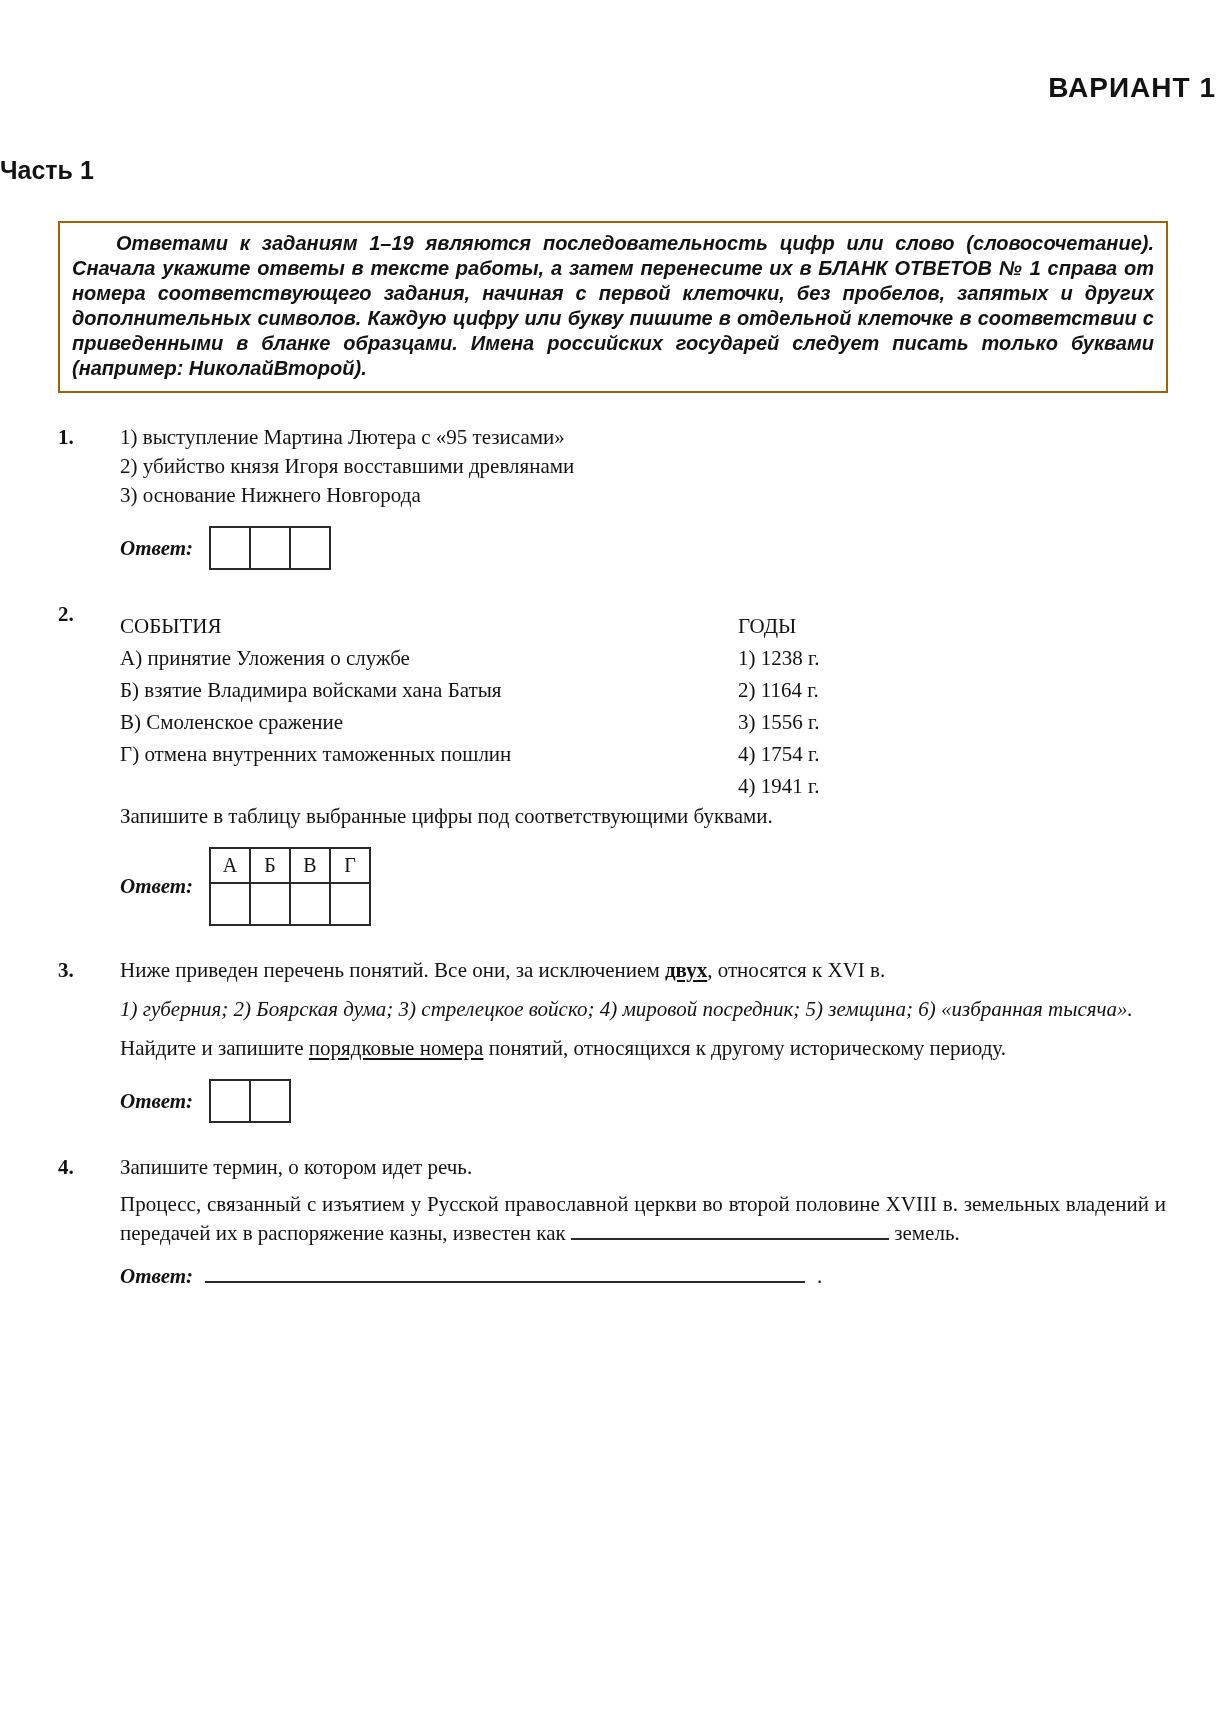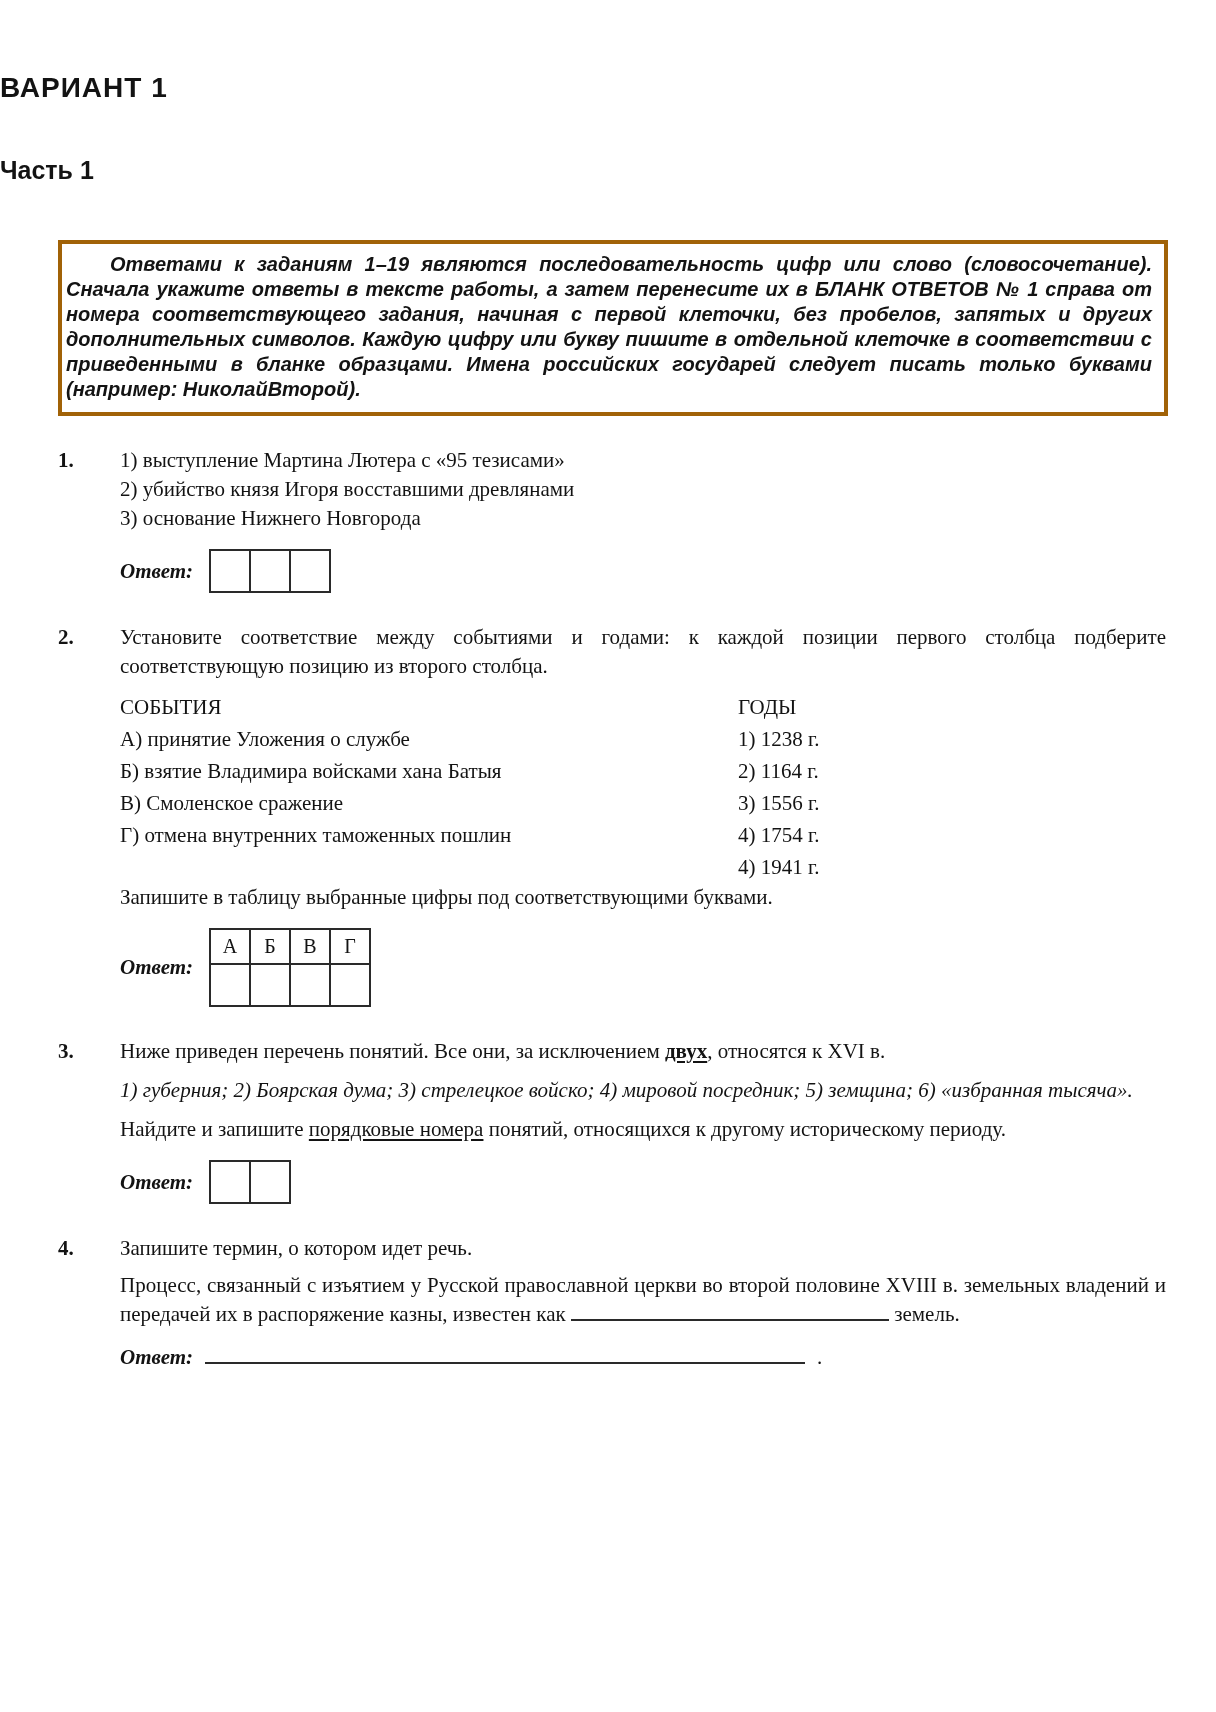--- a/index.html
+++ b/index.html
@@ -7,40 +7,40 @@
     width: 1216px;
     height: 1712px;
     box-sizing: border-box;
     background: #ffffff;
     color: #131313;
     font-family: "Liberation Serif", serif;
     overflow: hidden;
     position: relative;
   }
   .page-title {
-    text-align: left;
+    text-align: right;
     font-family: "Liberation Sans", sans-serif;
     font-weight: bold;
     font-size: 28px;
     letter-spacing: 1px;
     margin: 0;
     padding-top: 72px;
   }
   .part-title {
     text-align: left;
     font-family: "Liberation Sans", sans-serif;
     font-weight: bold;
     font-size: 25px;
     margin: 0;
     padding-top: 52px;
   }
   .instruction-box {
-    margin: 55px 48px 0 58px;
-    border: 4px solid #a16207;
-    padding: 8px 12px 10px 4px;
+    margin: 36px 48px 0 58px;
+    border: 2px solid #a16207;
+    padding: 8px 12px 10px 12px;
   }
   .instruction-box p {
     margin: 0;
     font-family: "Liberation Sans", sans-serif;
     font-weight: bold;
     font-style: italic;
     font-size: 20px;
     line-height: 25px;
     text-align: justify;
     text-indent: 44px;
@@ -146,21 +146,20 @@
           </tr>
         </tbody>
           </table>
       </div>
     </div>
   </section>
 
   <section class="question">
     <div class="qnum">2.</div>
     <div class="qbody">
-      <p class="jtext">Установите соответствие между событиями и годами: к каждой позиции первого столбца подберите соответствующую позицию из второго столбца.</p>
       <div class="match">
         <div class="match-left">
           <p class="col-header">СОБЫТИЯ</p>
           <p>А) принятие Уложения о службе</p>
           <p>Б) взятие Владимира войсками хана Батыя</p>
           <p>В) Смоленское сражение</p>
           <p>Г) отмена внутренних таможенных пошлин</p>
         </div>
         <div class="match-right">
           <p class="col-header">ГОДЫ</p>

